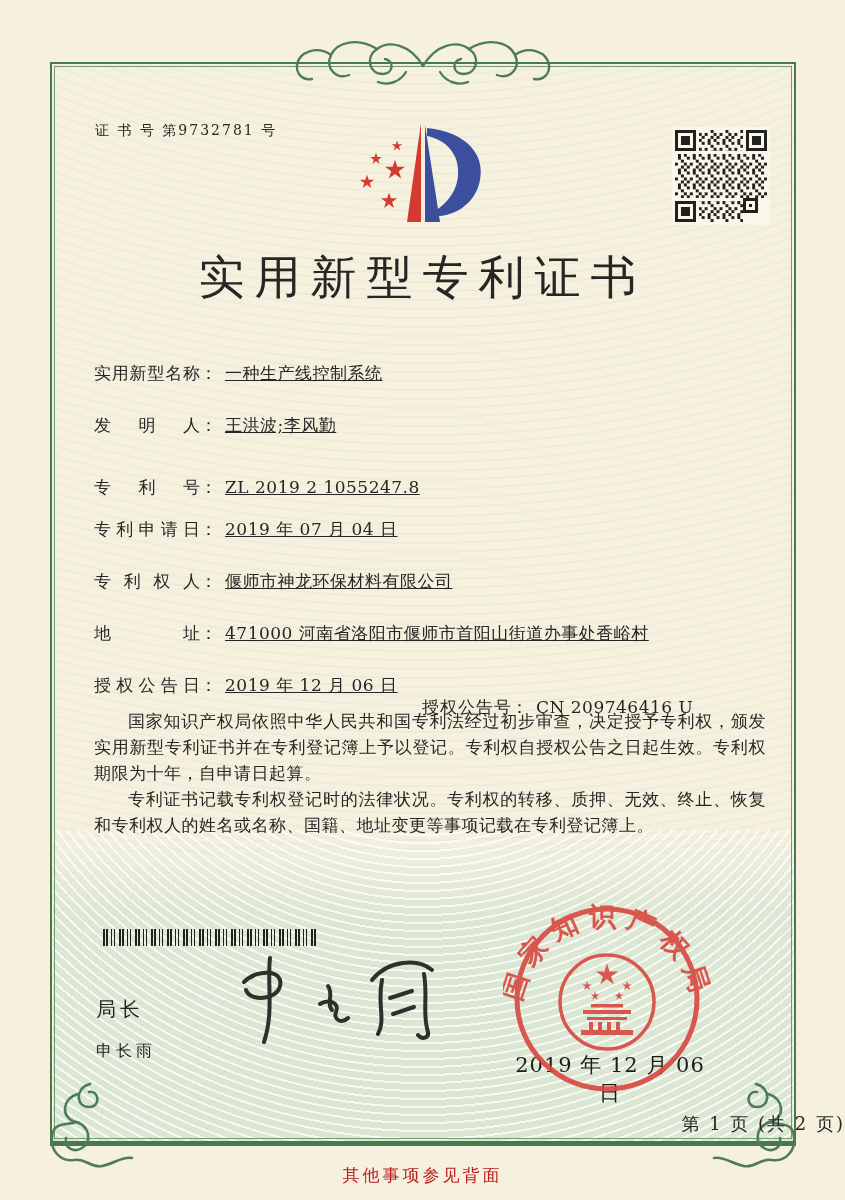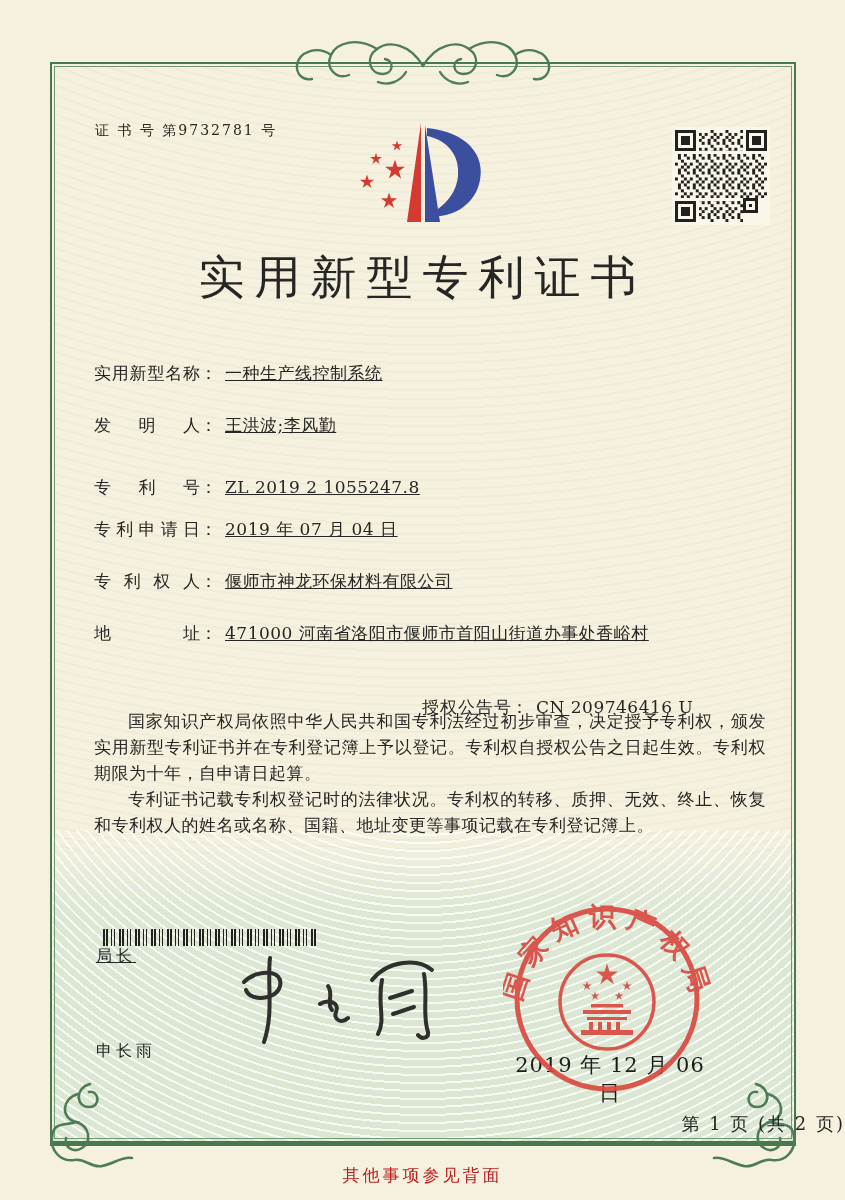--- a/index.html
+++ b/index.html
@@ -62,21 +62,21 @@
   }
   
   .barcode{
     position:absolute;left:103px;top:929px;width:216px;height:17px;
     background:repeating-linear-gradient(90deg,
       #21211f 0 2px, transparent 2px 3px,
       #21211f 3px 5px, transparent 5px 8px,
       #21211f 8px 9px, transparent 9px 11px,
       #21211f 11px 12px, transparent 12px 16px);
   }
-  .official-title{position:absolute;left:96px;top:946px;font-size:16px;letter-spacing:4px;text-decoration:underline;}
+  .official-title{position:absolute;left:96px;top:996px;font-size:20px;letter-spacing:4px;}
   .official-name{position:absolute;left:96px;top:1032px;font-size:16px;letter-spacing:4px;margin-top:9px;}
   .signature{position:absolute;left:232px;top:952px;}
   .seal{position:absolute;left:503px;top:902px;}
   .seal-date{
     position:absolute;left:505px;top:1051px;width:210px;text-align:center;
     font-size:21px;letter-spacing:1px;color:#1c1c1a;
   }
   .page-info{
     position:absolute;left:0;right:0;top:1112px;text-align:right;
     font-size:18px;letter-spacing:2px;
@@ -207,20 +207,23 @@
 <div class="field-row" style="top:518px">
   <span class="flabel">专利申请日</span><span class="fcolon">：</span><span class="fvalue">2019 年 07 月 04 日</span>
 </div>
 <div class="field-row" style="top:570px">
   <span class="flabel">专利权人</span><span class="fcolon">：</span><span class="fvalue">偃师市神龙环保材料有限公司</span>
 </div>
 <div class="field-row" style="top:622px">
   <span class="flabel">地址</span><span class="fcolon">：</span><span class="fvalue">471000 河南省洛阳市偃师市首阳山街道办事处香峪村</span>
 </div>
 <div class="field-row" style="top:674px">
+  <span>
+    <span class="flabel">授权公告日</span><span class="fcolon">：</span><span class="fvalue">2019 年 12 月 06 日</span>
+  </span>
   <span class="pair2">
     <span class="flabel">授权公告号</span><span class="fcolon">：</span><span class="fvalue">CN 209746416 U</span>
   </span>
 </div>
 
 <div class="para" style="top:708px">国家知识产权局依照中华人民共和国专利法经过初步审查，决定授予专利权，颁发实用新型专利证书并在专利登记簿上予以登记。专利权自授权公告之日起生效。专利权期限为十年，自申请日起算。</div>
 <div class="para" style="top:786px">专利证书记载专利权登记时的法律状况。专利权的转移、质押、无效、终止、恢复和专利权人的姓名或名称、国籍、地址变更等事项记载在专利登记簿上。</div>
 
 <div class="barcode"></div>
 

